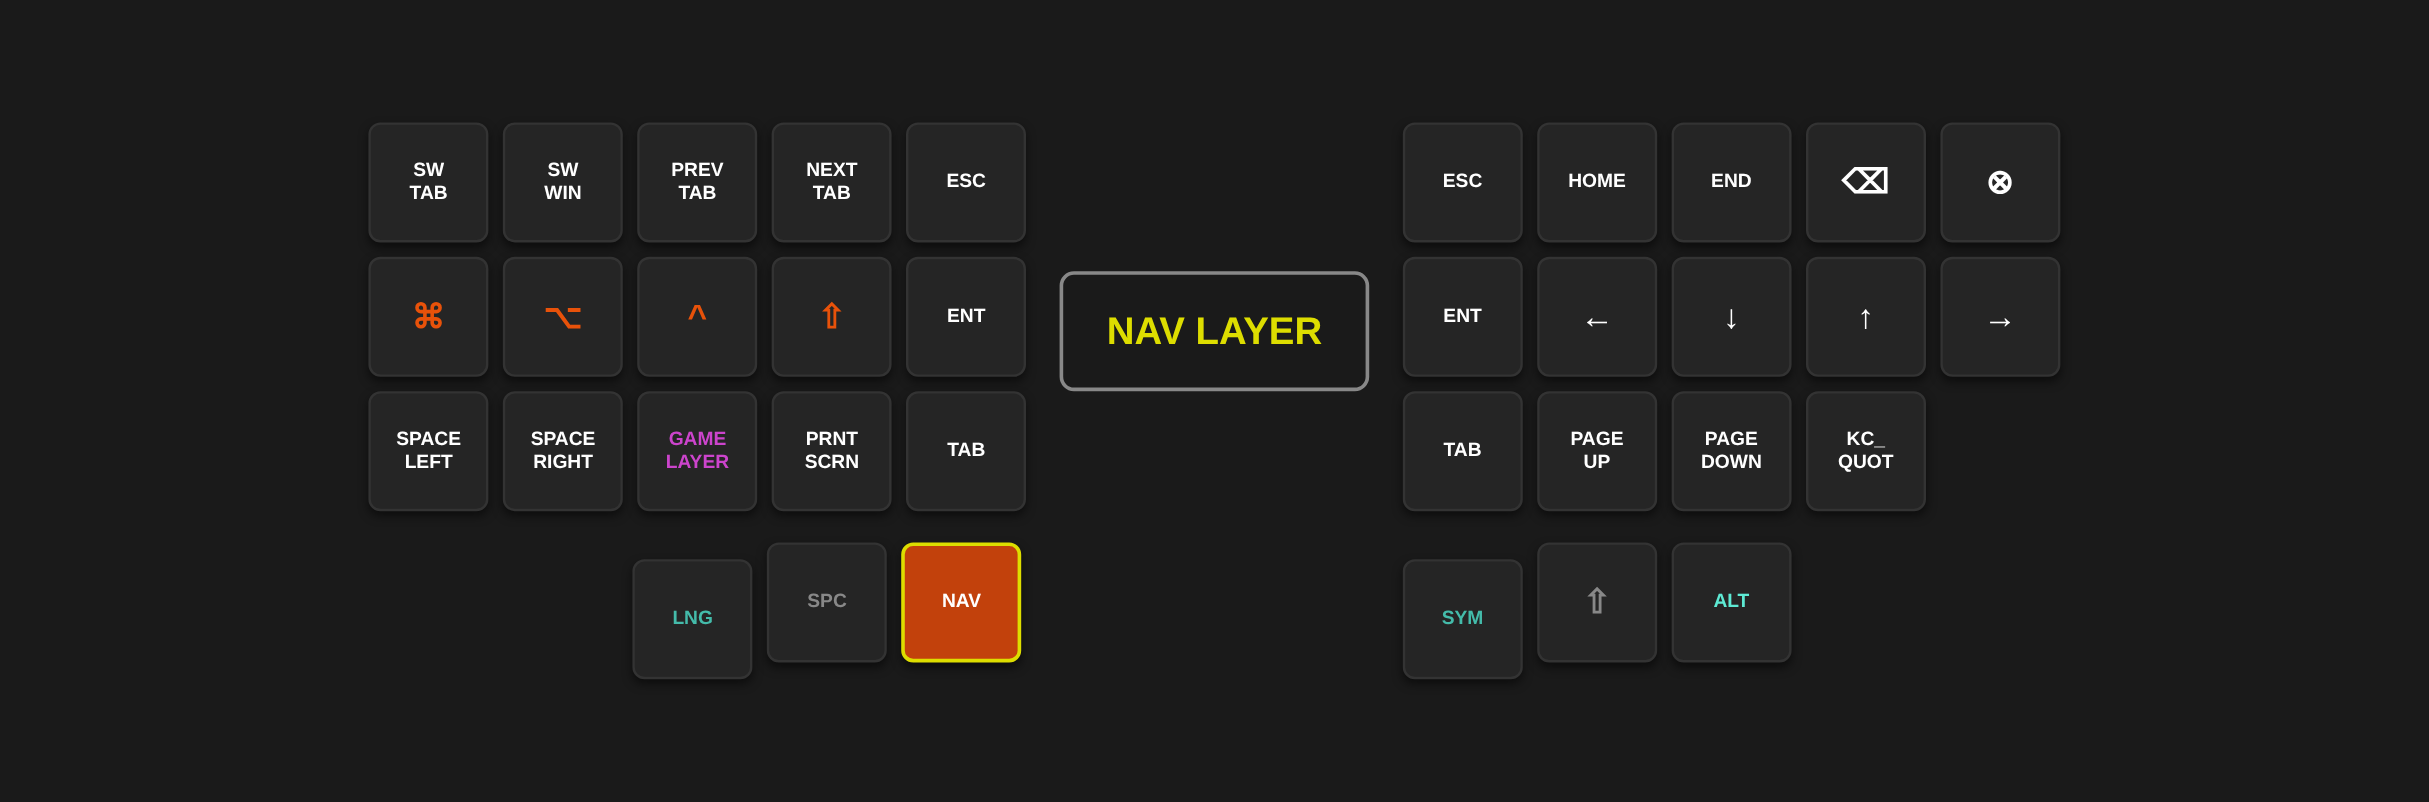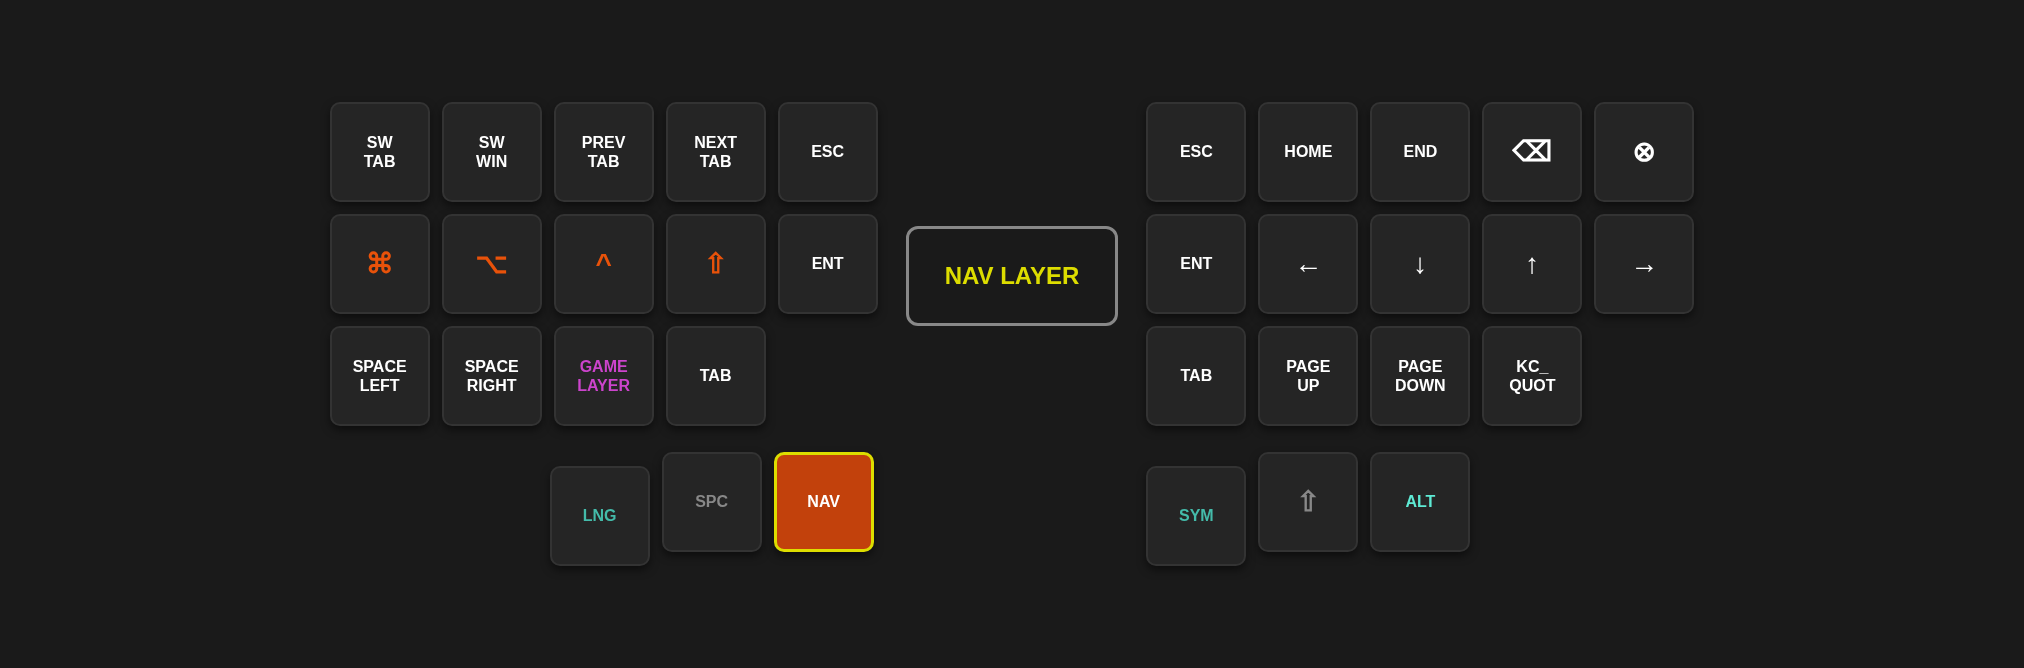--- a/index.html
+++ b/index.html
@@ -53,21 +53,21 @@
     .key.active-yellow {
       background-color: #c2410c;
       border: 3px solid #dddd00;
       color: #ffffff;
     }
     .nav-label {
       background-color: #1a1a1a;
       border: 3px solid #888;
       border-radius: 12px;
       padding: 18px 36px;
-      font-size: 24px;
+      font-size: 32px;
       font-weight: 900;
       color: #dddd00;
       white-space: nowrap;
       display: flex;
       align-items: center;
       justify-content: center;
       height: 100px;
       min-width: 200px;
     }
     .center-area {
@@ -102,20 +102,21 @@
       <div class="key orange icon-key">⌥</div>
       <div class="key orange icon-key">^</div>
       <div class="key orange icon-key">⇧</div>
       <div class="key">ENT</div>
     </div>
 
     <div class="row">
       <div class="key">SPACE<br>LEFT</div>
       <div class="key">SPACE<br>RIGHT</div>
       <div class="key magenta">GAME<br>LAYER</div>
+      <div class="key">PRNT<br>SCRN</div>
       <div class="key">TAB</div>
     </div>
 
     <div class="row" style="margin-left: 220px;">
       <div class="key teal">LNG</div>
       <div class="key gray-text">SPC</div>
       <div class="key active-yellow">NAV</div>
     </div>
   </div>
 

